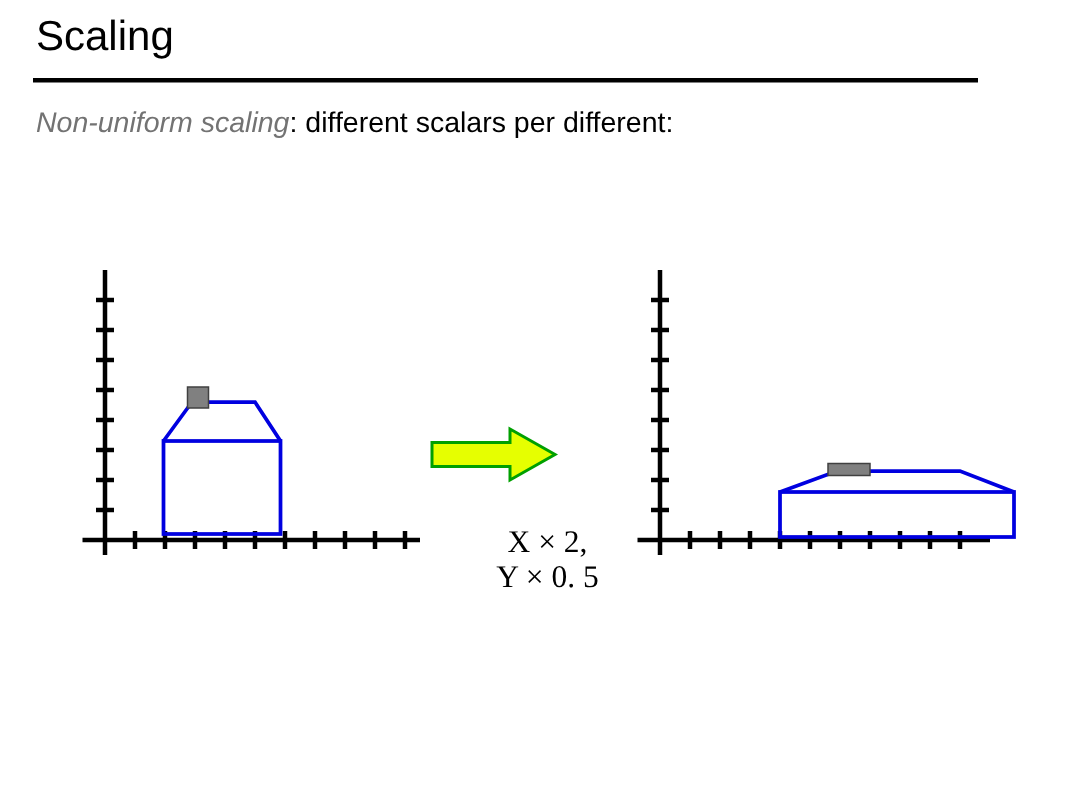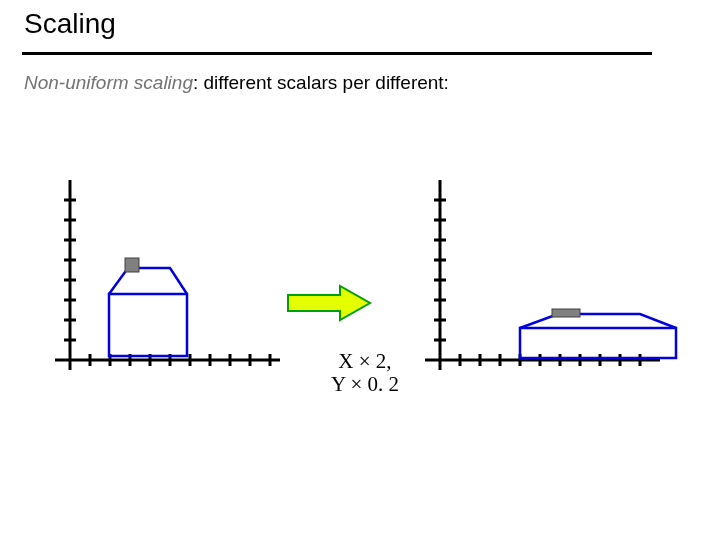--- a/index.html
+++ b/index.html
@@ -136,14 +136,14 @@
 
   <g stroke="#0000e0" stroke-width="2.5" fill="none">
     <rect x="520" y="328" width="156" height="30"></rect>
     <polyline points="520,328 558,314 640,314 676,328"></polyline>
   </g>
   <rect x="552" y="309" width="28" height="8" fill="#808080" stroke="#404040" stroke-width="1"></rect>
 </svg>
 
 <div class="formula">
   <div>X × 2,</div>
-  <div>Y × 0. 2</div>
+  <div>Y × 0. 5</div>
 </div>
 
 </body></html>

